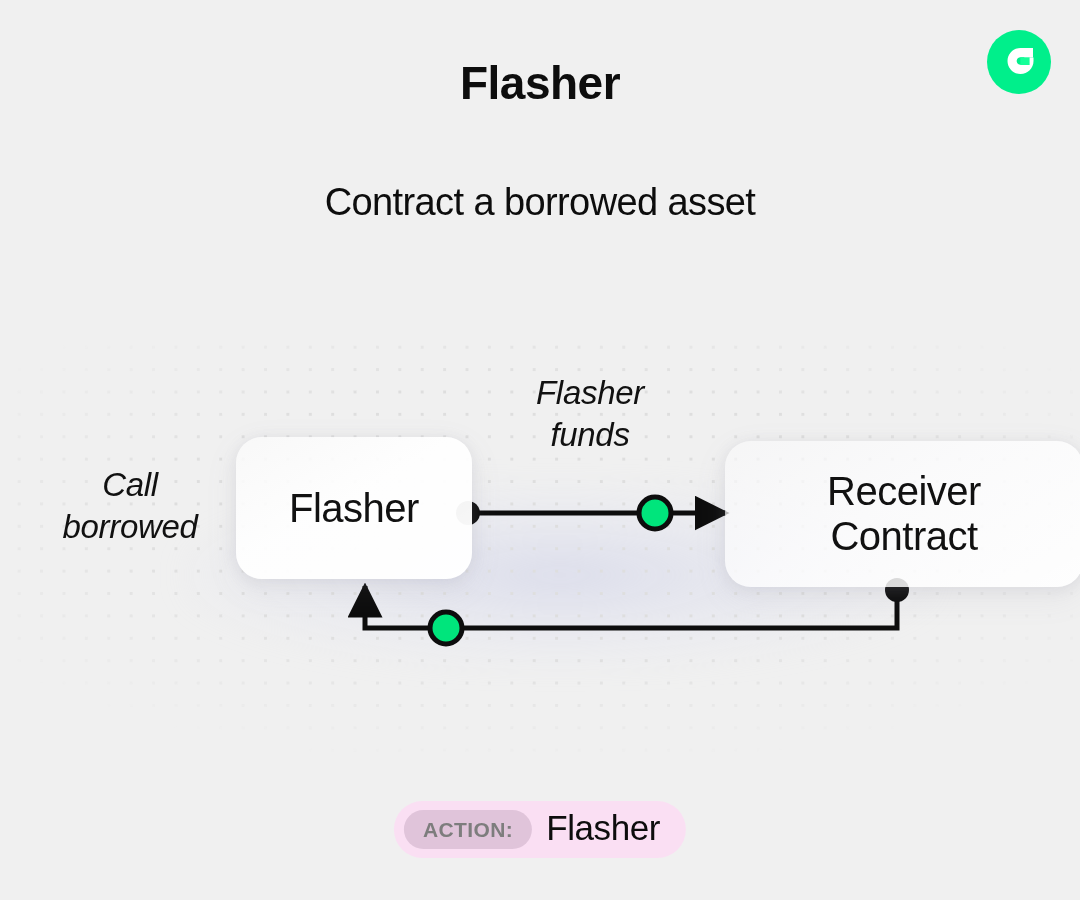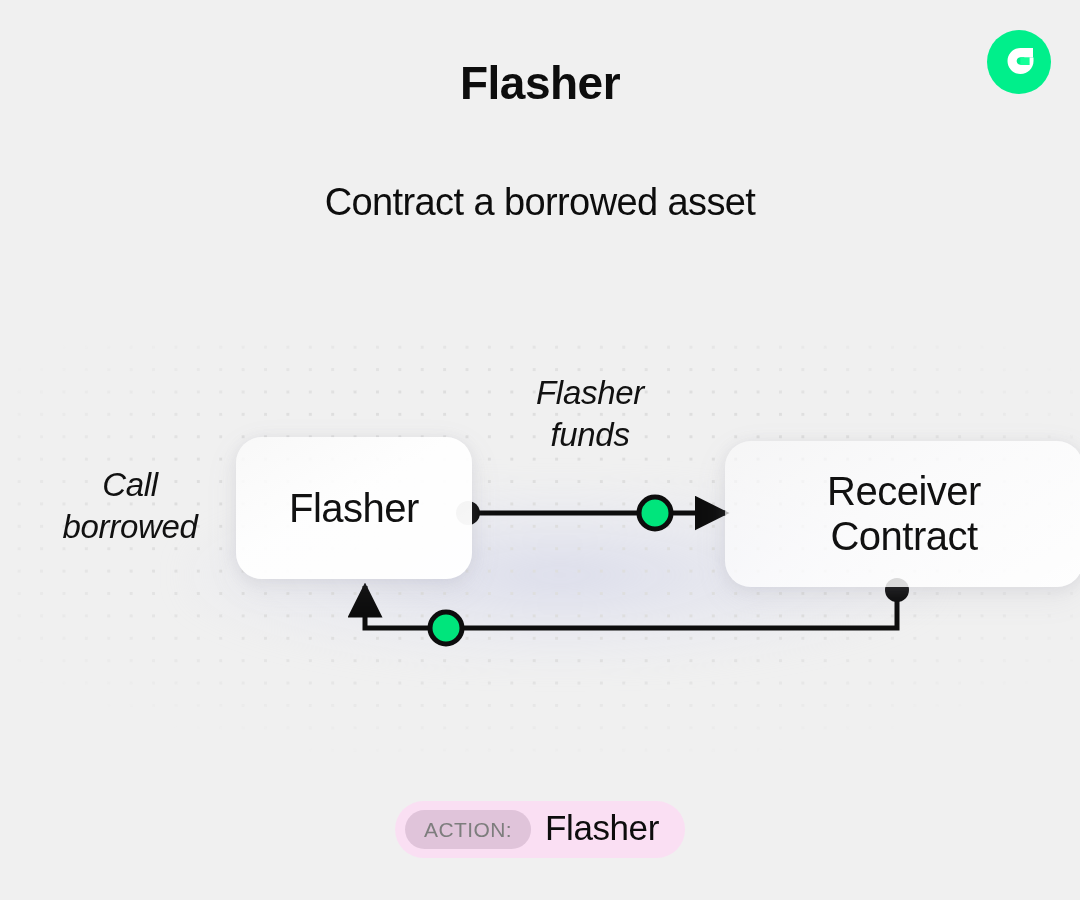--- a/index.html
+++ b/index.html
@@ -177,21 +177,21 @@
 
   .action-chip {
     display: flex;
     align-items: center;
     height: 39px;
     padding: 0 19px;
     border-radius: 20px;
     background: #e0c4da;
     color: #7d7d7d;
     font-size: 21px;
-    font-weight: normal;
+    font-weight: bold;
     letter-spacing: 0.4px;
   }
 
   .action-value {
     font-size: 35px;
     color: #0d0d0d;
     letter-spacing: -0.4px;
     padding-bottom: 3px;
   }
 </style>

